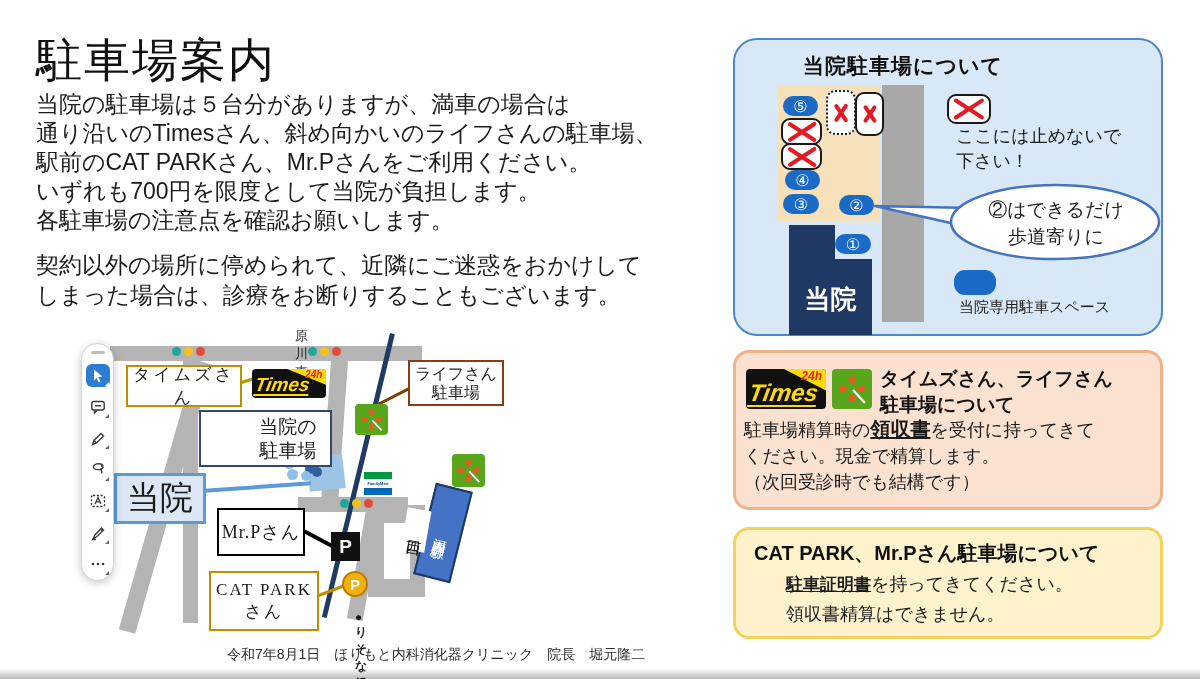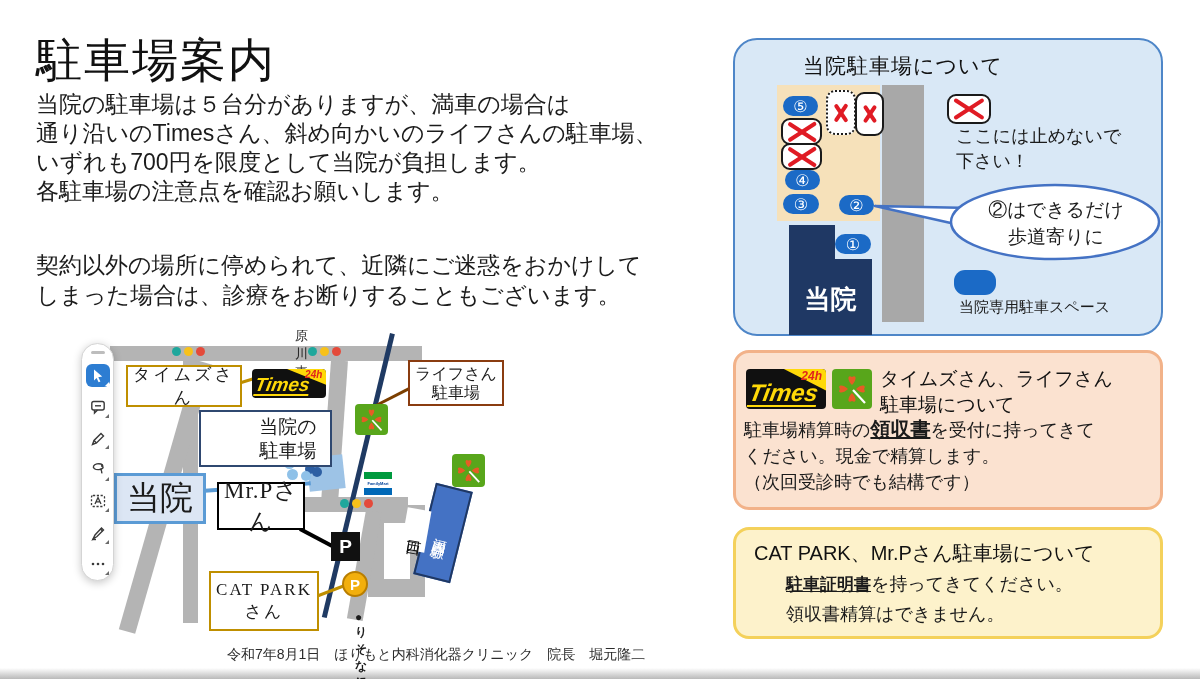--- a/index.html
+++ b/index.html
@@ -64,39 +64,40 @@
   .tool-btn.sel{background:#2d7dd2;}
   .tool-btn::after{content:"";position:absolute;right:1px;bottom:1px;
     border-left:4px solid transparent;border-bottom:4px solid #6a6a6a;}
   .tool-btn.sel::after{border-bottom-color:#fff;}
 
   
   .infobox{box-sizing:border-box;}
   .box1{left:733px;top:38px;width:430px;height:298px;background:#d9e8f6;border:2px solid #4e86c8;border-radius:24px;}
   .box2{left:733px;top:350px;width:430px;height:160px;background:#fbe2d0;border:3px solid #f2b289;border-radius:16px;}
   .box3{left:733px;top:527px;width:430px;height:112px;background:#fdf2cb;border:3px solid #f4d15b;border-radius:16px;}
-  .b-title{font-weight:normal;color:#111;}
+  .b-title{font-weight:bold;color:#111;}
   .spot{background:#1b6ac6;border-radius:10px;color:#fff;display:flex;align-items:center;justify-content:center;
     font-size:16px;z-index:3;}
   .xspot{background:#fff;border:2px solid #1a1a1a;border-radius:9px;z-index:3;}
   .bldg{background:#1f3864;z-index:2;}
   .em-underline{font-weight:bold;text-decoration:underline;}
   .jp{color:#1b1b1b;}
 
   .footer{left:227px;top:646px;width:600px;text-align:left;font-size:14px;color:#2b2b2b;}
 </style>
 </head>
 <body>
 
 <div id="stage">
 
   <div class="abs page-title">駐車場案内</div>
   <div class="abs para" style="top:90px;">
     <div>当院の駐車場は５台分がありますが、満車の場合は</div>
     <div>通り沿いのTimesさん、斜め向かいのライフさんの駐車場、</div>
+    <div>駅前のCAT PARKさん、Mr.Pさんをご利用ください。</div>
     <div>いずれも700円を限度として当院が負担します。</div>
     <div>各駐車場の注意点を確認お願いします。</div>
   </div>
   <div class="abs para" style="top:250px;line-height:30px;">
     <div>契約以外の場所に停められて、近隣にご迷惑をおかけして</div>
     <div>しまった場合は、診療をお断りすることもございます。</div>
   </div>
 
   <div class="abs" style="left:0;top:0;width:0;height:0;">
 
@@ -192,21 +193,21 @@
       <span>ライフさん</span>
       <span>駐車場</span>
     </div>
     <div class="abs maplabel" style="left:199px;top:410px;width:84px;height:53px;border:2px solid #2f4870;font-size:19px;line-height:24px;padding-left:45px;">
       <span>当院の</span>
       <span>駐車場</span>
     </div>
     <div class="abs maplabel" style="left:114px;top:473px;width:86px;height:45px;background:#dce6f4;border:3.5px solid #5b9bd5;font-size:33px;">
       <span>当院</span>
     </div>
-    <div class="abs maplabel serif" style="left:217px;top:482px;width:84px;height:44px;border:2.5px solid #000;font-size:23px;letter-spacing:1px;">
+    <div class="abs maplabel serif" style="left:217px;top:508px;width:84px;height:44px;border:2.5px solid #000;font-size:18px;letter-spacing:1px;">
       <span>Mr.Pさん</span>
     </div>
     <div class="abs maplabel serif" style="left:209px;top:571px;width:106px;height:56px;border:2.5px solid #bf8f00;font-size:17px;line-height:22px;letter-spacing:2px;">
       <span>CAT PARK</span>
       <span>さん</span>
     </div>
 
     <div class="abs" style="left:308px;top:456px;width:36px;height:34px;background:#9dc3e6;transform:rotate(-6deg);z-index:2;"></div>
     <div class="abs psq" style="left:303px;top:423px;width:27px;height:27px;background:#2e74b6;border:2px solid #b4cfe8;font-size:17px;box-sizing:border-box;">
       <span>P</span>

